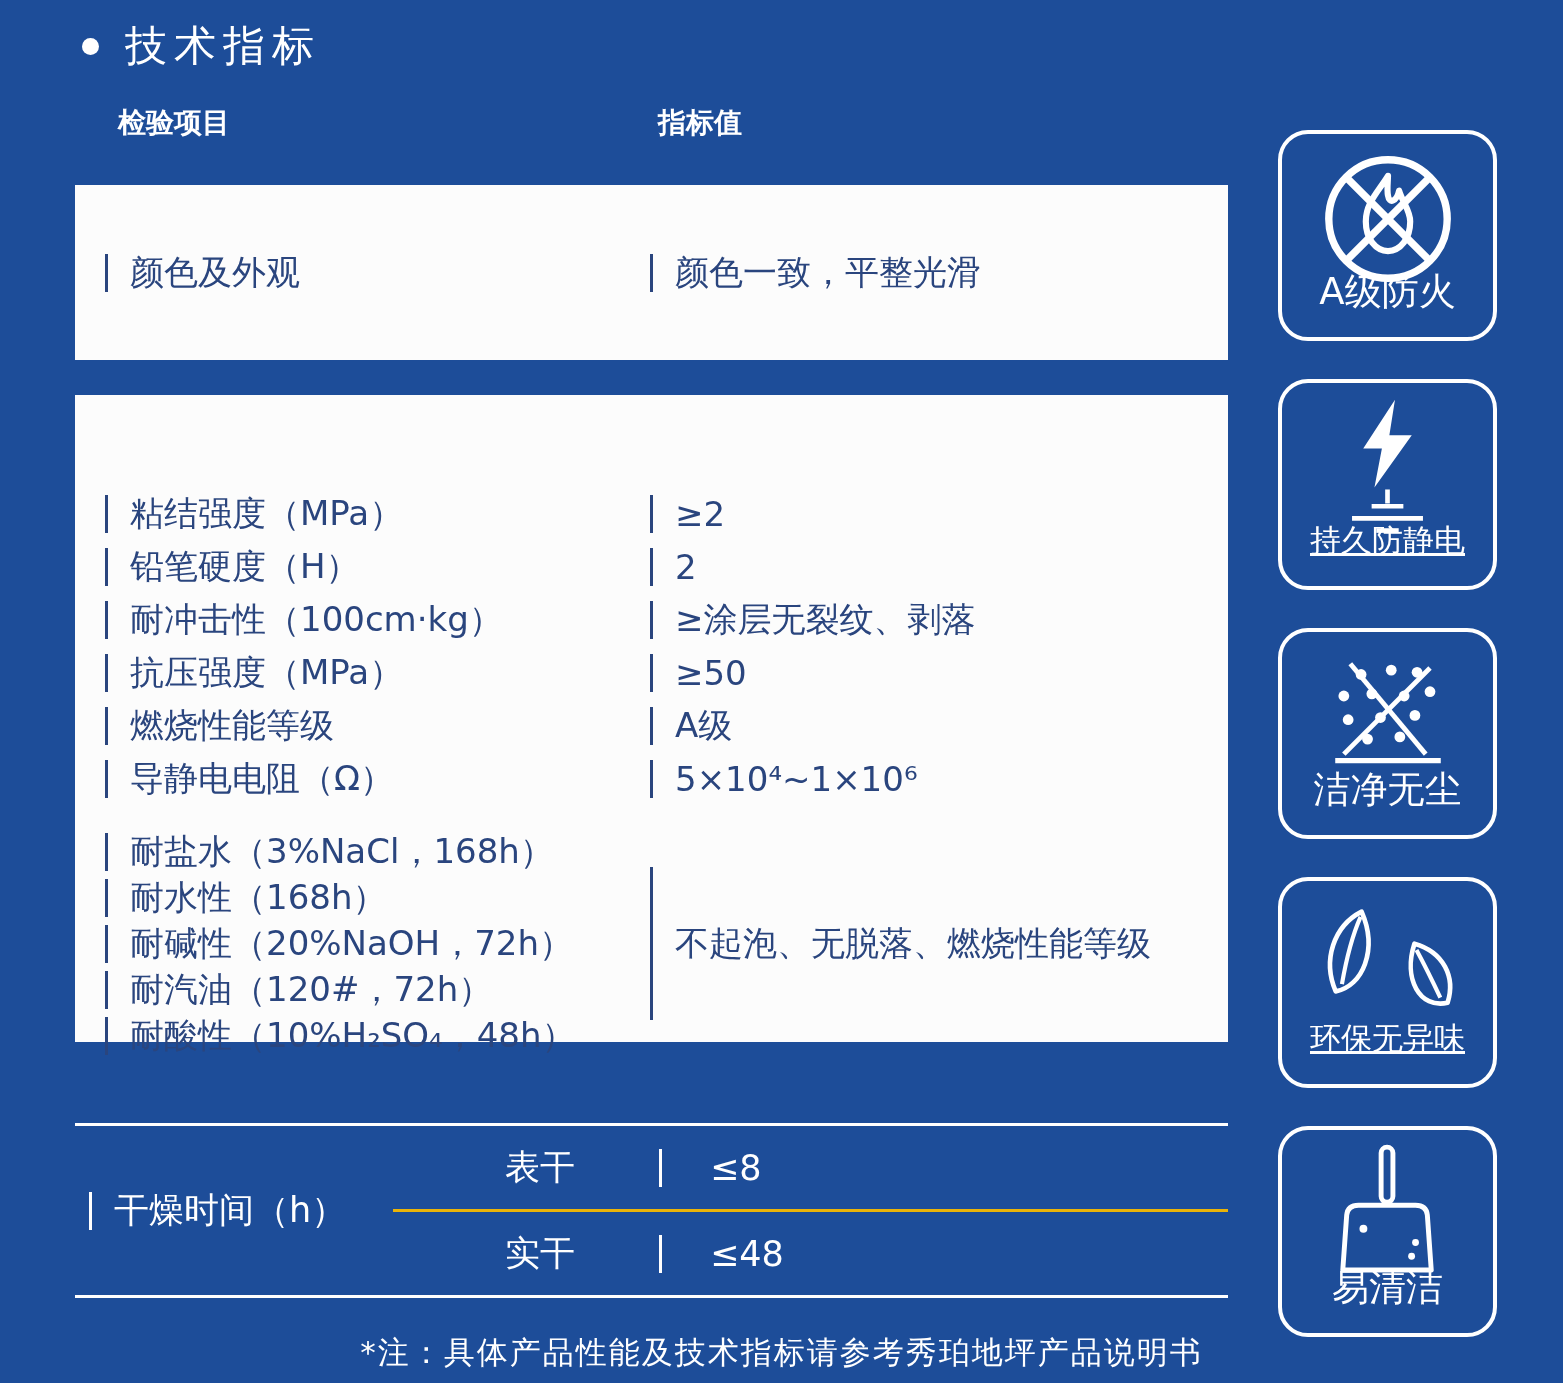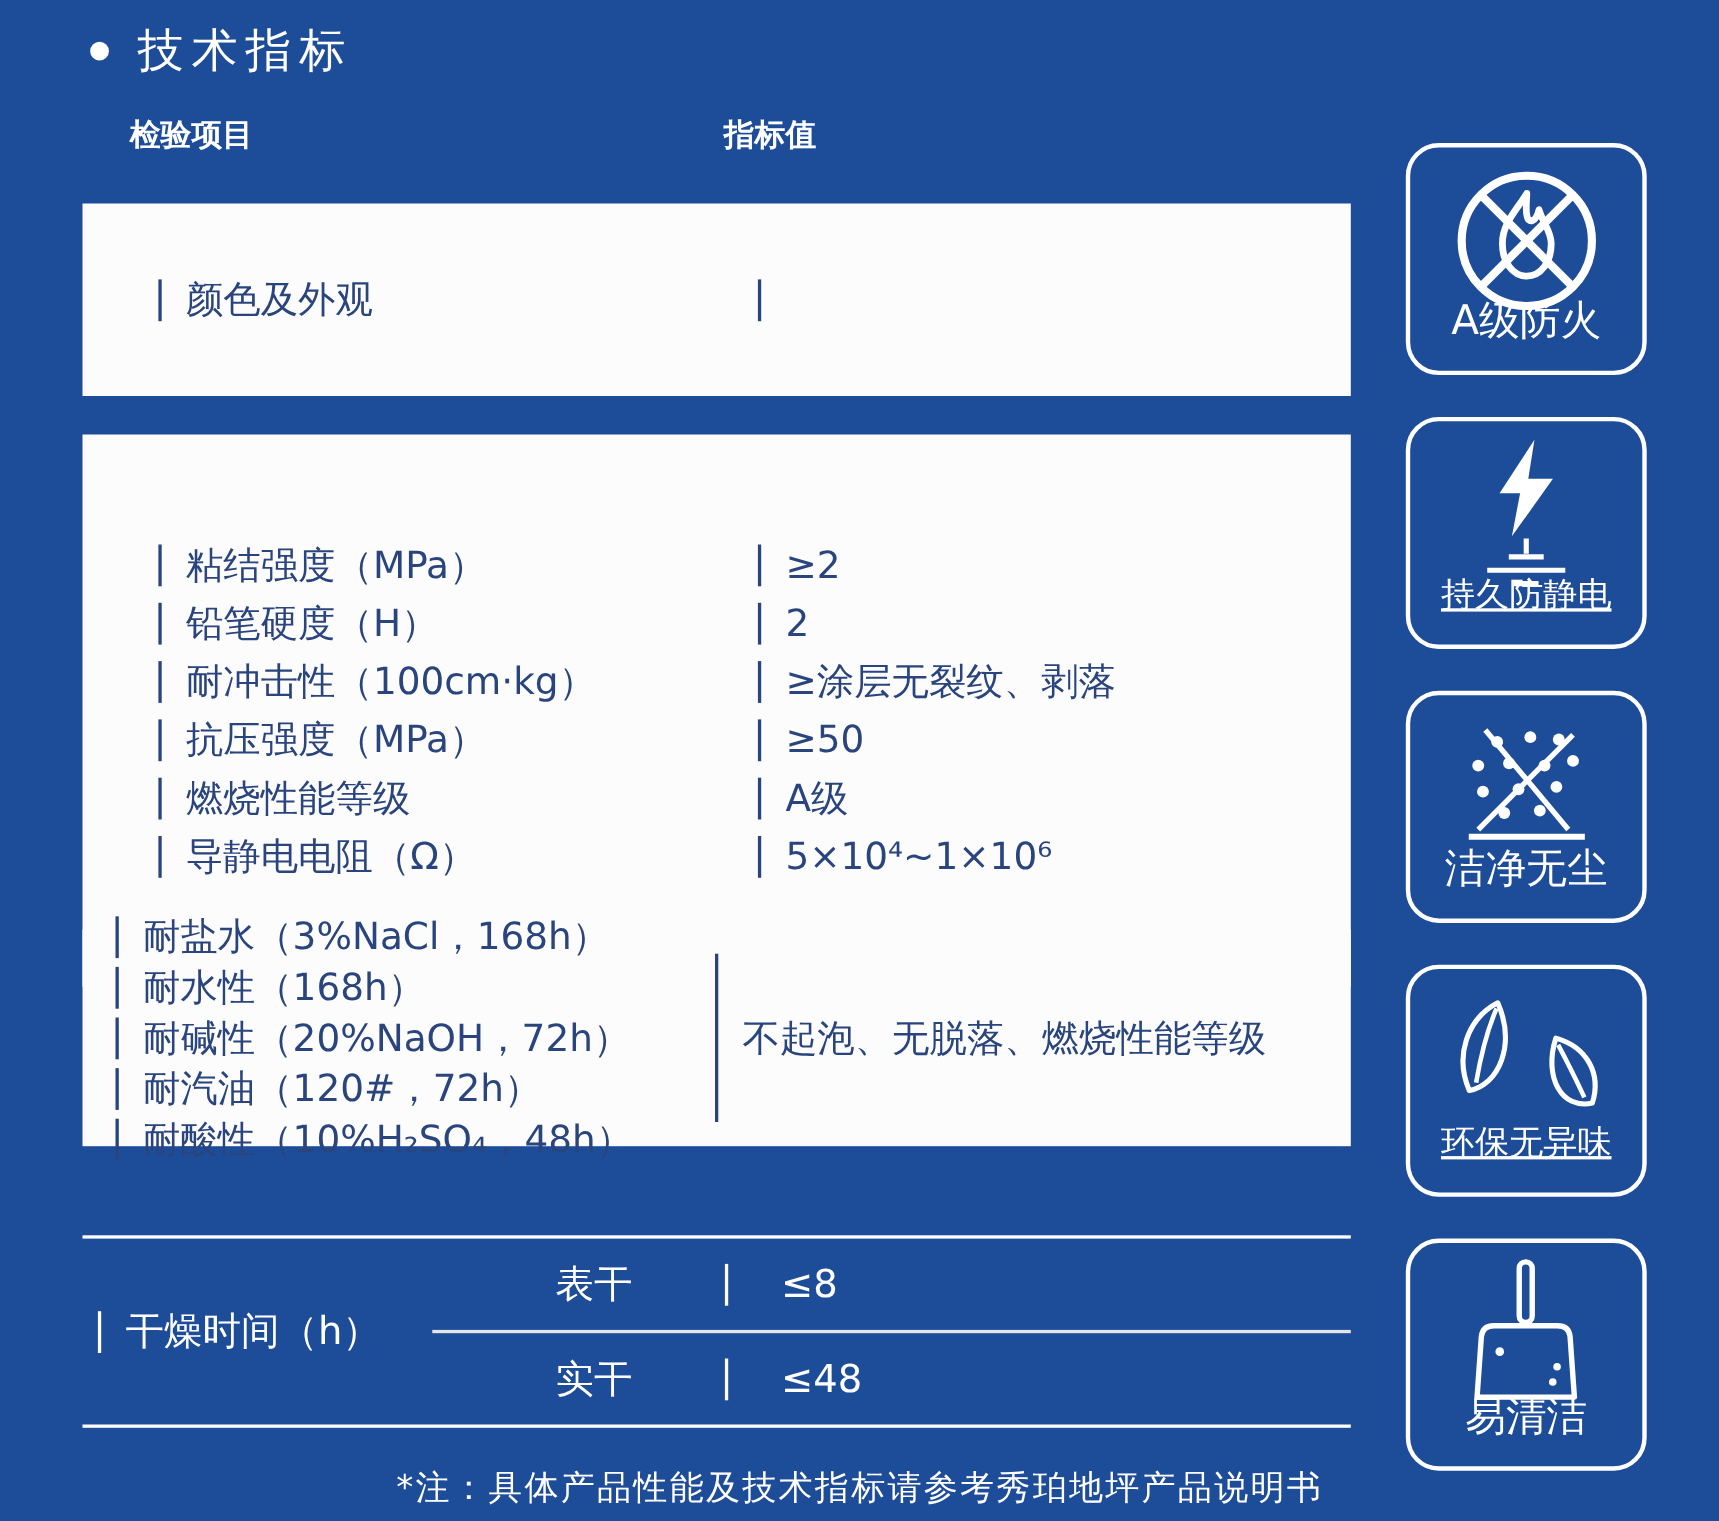--- a/index.html
+++ b/index.html
@@ -16,21 +16,21 @@
   .bullet{width:17px;height:17px;border-radius:50%;background:#ffffff;flex:none;}
   .title{font-size:42px;letter-spacing:7px;font-weight:500;}
 
   
   .thead{position:absolute;left:75px;top:104px;width:1153px;height:44px;color:#ffffff;font-weight:bold;font-size:28px;}
   .th-item{position:absolute;left:43px;top:0;}
   .th-value{position:absolute;left:583px;top:0;}
 
   
   .box{position:absolute;left:75px;width:1153px;background:#fcfcfc;color:#2a457e;font-size:34px;}
-  .row{display:flex;align-items:center;padding-left:39px;}
+  .row{display:flex;align-items:center;}
   .cell-item{flex:0 0 575px;display:flex;align-items:center;padding-left:30px;box-sizing:border-box;}
   .cell-value{flex:1;display:flex;align-items:center;}
   .bar{width:3px;height:38px;flex:none;margin-right:22px;}
   .bar.navy{background:#2a457e;}
   .bar.white{background:#ffffff;}
 
   .box1{top:185px;height:175px;display:flex;align-items:center;}
   .box1 .row{width:100%;}
 
   .box2{top:395px;height:502px;display:flex;flex-direction:column;justify-content:center;padding:6px 0;box-sizing:border-box;}
@@ -41,21 +41,21 @@
   .box3 .left .row{height:52px;padding-left:30px;}
   .box3 .vdivider{position:absolute;left:575px;top:22px;bottom:22px;width:3px;background:#2a457e;}
   .box3 .gvalue{position:absolute;left:600px;right:8px;top:0;bottom:0;display:flex;align-items:center;}
 
   
   .drying{position:absolute;left:75px;top:1123px;width:1153px;height:175px;box-sizing:border-box;
     border-top:3px solid #ffffff;border-bottom:3px solid #ffffff;display:flex;color:#ffffff;font-size:35px;}
   .dlabel{flex:0 0 318px;display:flex;align-items:center;padding-left:14px;box-sizing:border-box;}
   .drows{flex:1;display:flex;flex-direction:column;}
   .drow{flex:1;display:flex;align-items:center;padding-left:112px;box-sizing:border-box;}
-  .drow.first{border-bottom:3px solid #e5e5e5;}
+  .drow.first{border-bottom:3px solid #eab308;}
   .dsub{width:154px;}
   .dval{margin-left:26px;}
 
   
   .footer{position:absolute;left:0;top:1332px;width:100%;text-align:center;color:#ffffff;font-size:31px;letter-spacing:2px;}
 
   
   .badges{position:absolute;left:1278px;top:130px;width:219px;display:flex;flex-direction:column;gap:38px;}
   .badge{height:211px;border:4px solid #ffffff;border-radius:30px;position:relative;box-sizing:border-box;}
   .badge .icon{position:absolute;top:10px;left:0;right:0;height:150px;display:flex;align-items:center;justify-content:center;}
@@ -79,20 +79,21 @@
   </div>
 
   <div class="box box1">
     <div class="row">
       <div class="cell-item">
         <i class="bar navy"></i>
         <span>颜色及外观</span>
       </div>
       <div class="cell-value">
         <i class="bar navy"></i>
+        <span>颜色一致，平整光滑</span>
       </div>
     </div>
   </div>
 
   <div class="box box2">
     <div class="row">
       <div class="cell-item">
           <i class="bar navy"></i>
           <span>粘结强度（MPa）</span>
         </div>

